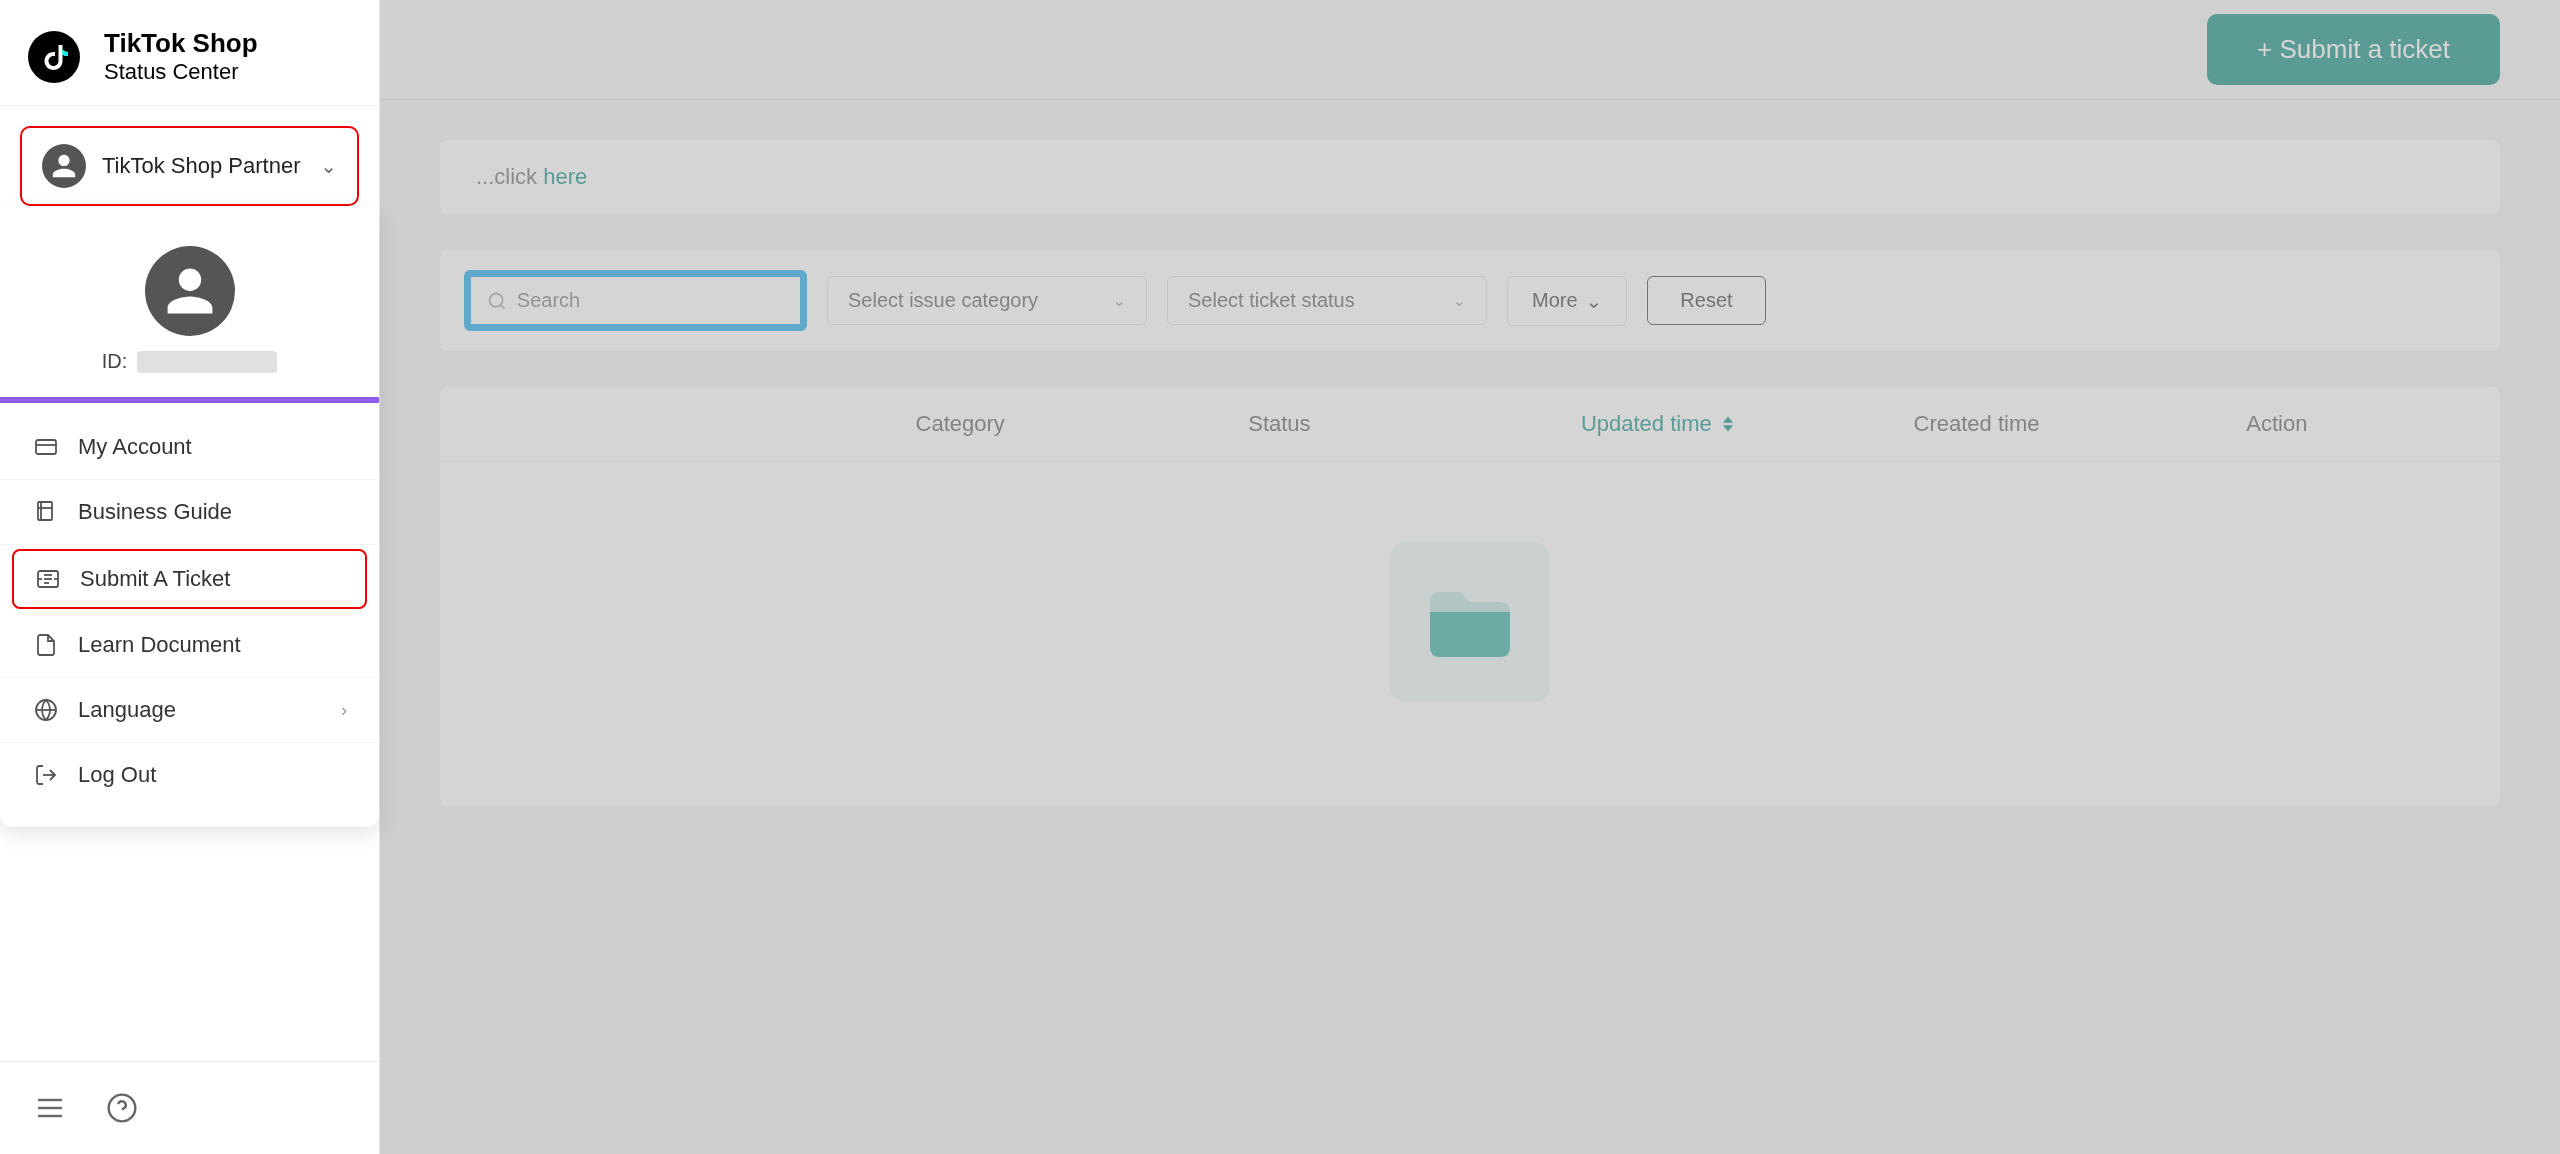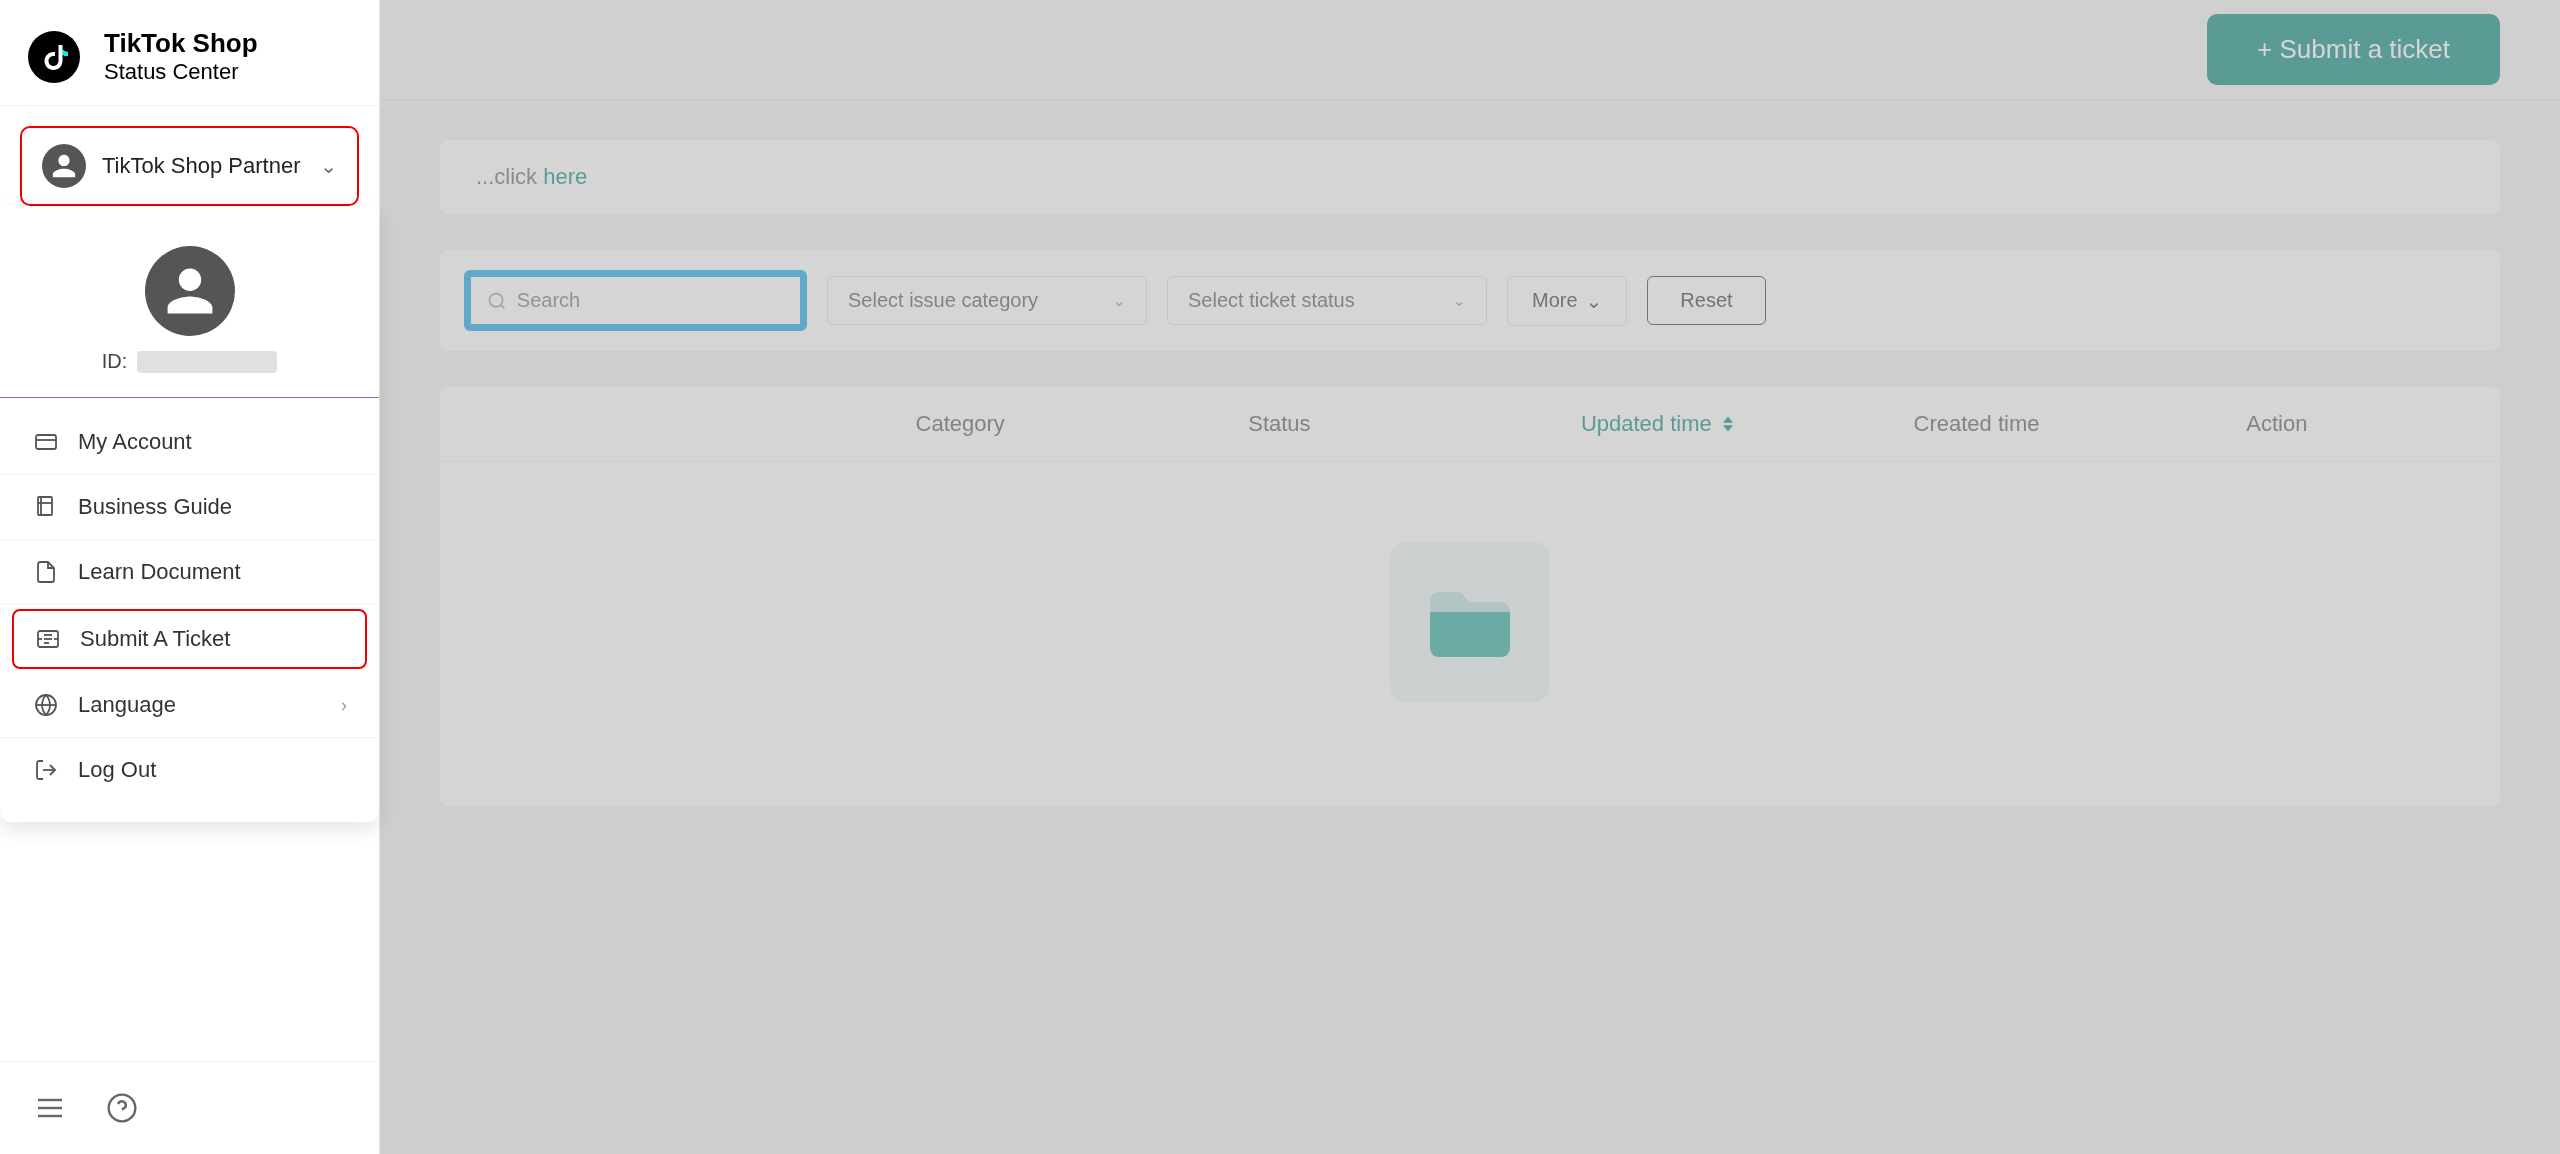--- a/index.html
+++ b/index.html
@@ -108,21 +108,21 @@
       background: #fff;
       margin: 0 0 0 0;
       border-radius: 0 0 12px 12px;
       box-shadow: 0 8px 20px rgba(0,0,0,0.1);
       padding: 20px 0;
     }
 
     .user-profile-section {
       text-align: center;
       padding: 20px 20px 24px;
-      border-bottom: 1px solid #8b5cf6;
+      border-bottom: 6px solid #8b5cf6;
       margin-bottom: 12px;
     }
 
     .user-avatar-large {
       width: 90px;
       height: 90px;
       border-radius: 50%;
       background: #555;
       display: flex;
       align-items: center;
@@ -470,42 +470,42 @@
         <span class="menu-icon">
           <svg width="24" height="24" viewBox="0 0 24 24" fill="none" stroke="currentColor" stroke-width="1.8">
             <rect x="4" y="2" width="14" height="18" rx="1"></rect>
             <line x1="4" y1="8" x2="18" y2="8"></line>
             <line x1="7" y1="2" x2="7" y2="20"></line>
           </svg>
         </span>
         <span class="menu-item-label">Business Guide</span>
       </div>
 
-      <div class="menu-item">
-        <span class="menu-icon">
-          <svg width="24" height="24" viewBox="0 0 24 24" fill="none" stroke="currentColor" stroke-width="1.8">
-            <path d="M14 2H6a2 2 0 0 0-2 2v16a2 2 0 0 0 2 2h12a2 2 0 0 0 2-2V8z"></path>
-            <polyline points="14 2 14 8 20 8"></polyline>
-          </svg>
-        </span>
-        <span class="menu-item-label">Learn Document</span>
-      </div>
-
       <div class="menu-item active">
         <span class="menu-icon">
           <svg width="24" height="24" viewBox="0 0 24 24" fill="none" stroke="currentColor" stroke-width="1.8">
             <rect x="2" y="4" width="20" height="16" rx="2"></rect>
             <line x1="2" y1="12" x2="6" y2="12"></line>
             <line x1="18" y1="12" x2="22" y2="12"></line>
             <line x1="8" y1="8" x2="16" y2="8"></line>
             <line x1="8" y1="12" x2="16" y2="12"></line>
             <line x1="8" y1="16" x2="13" y2="16"></line>
           </svg>
         </span>
         <span class="menu-item-label">Submit A Ticket</span>
+      </div>
+
+      <div class="menu-item">
+        <span class="menu-icon">
+          <svg width="24" height="24" viewBox="0 0 24 24" fill="none" stroke="currentColor" stroke-width="1.8">
+            <path d="M14 2H6a2 2 0 0 0-2 2v16a2 2 0 0 0 2 2h12a2 2 0 0 0 2-2V8z"></path>
+            <polyline points="14 2 14 8 20 8"></polyline>
+          </svg>
+        </span>
+        <span class="menu-item-label">Learn Document</span>
       </div>
 
       <div class="menu-item">
         <span class="menu-icon">
           <svg width="24" height="24" viewBox="0 0 24 24" fill="none" stroke="currentColor" stroke-width="1.8">
             <circle cx="12" cy="12" r="10"></circle>
             <line x1="2" y1="12" x2="22" y2="12"></line>
             <path d="M12 2a15.3 15.3 0 0 1 4 10 15.3 15.3 0 0 1-4 10 15.3 15.3 0 0 1-4-10 15.3 15.3 0 0 1 4-10z"></path>
           </svg>
         </span>

